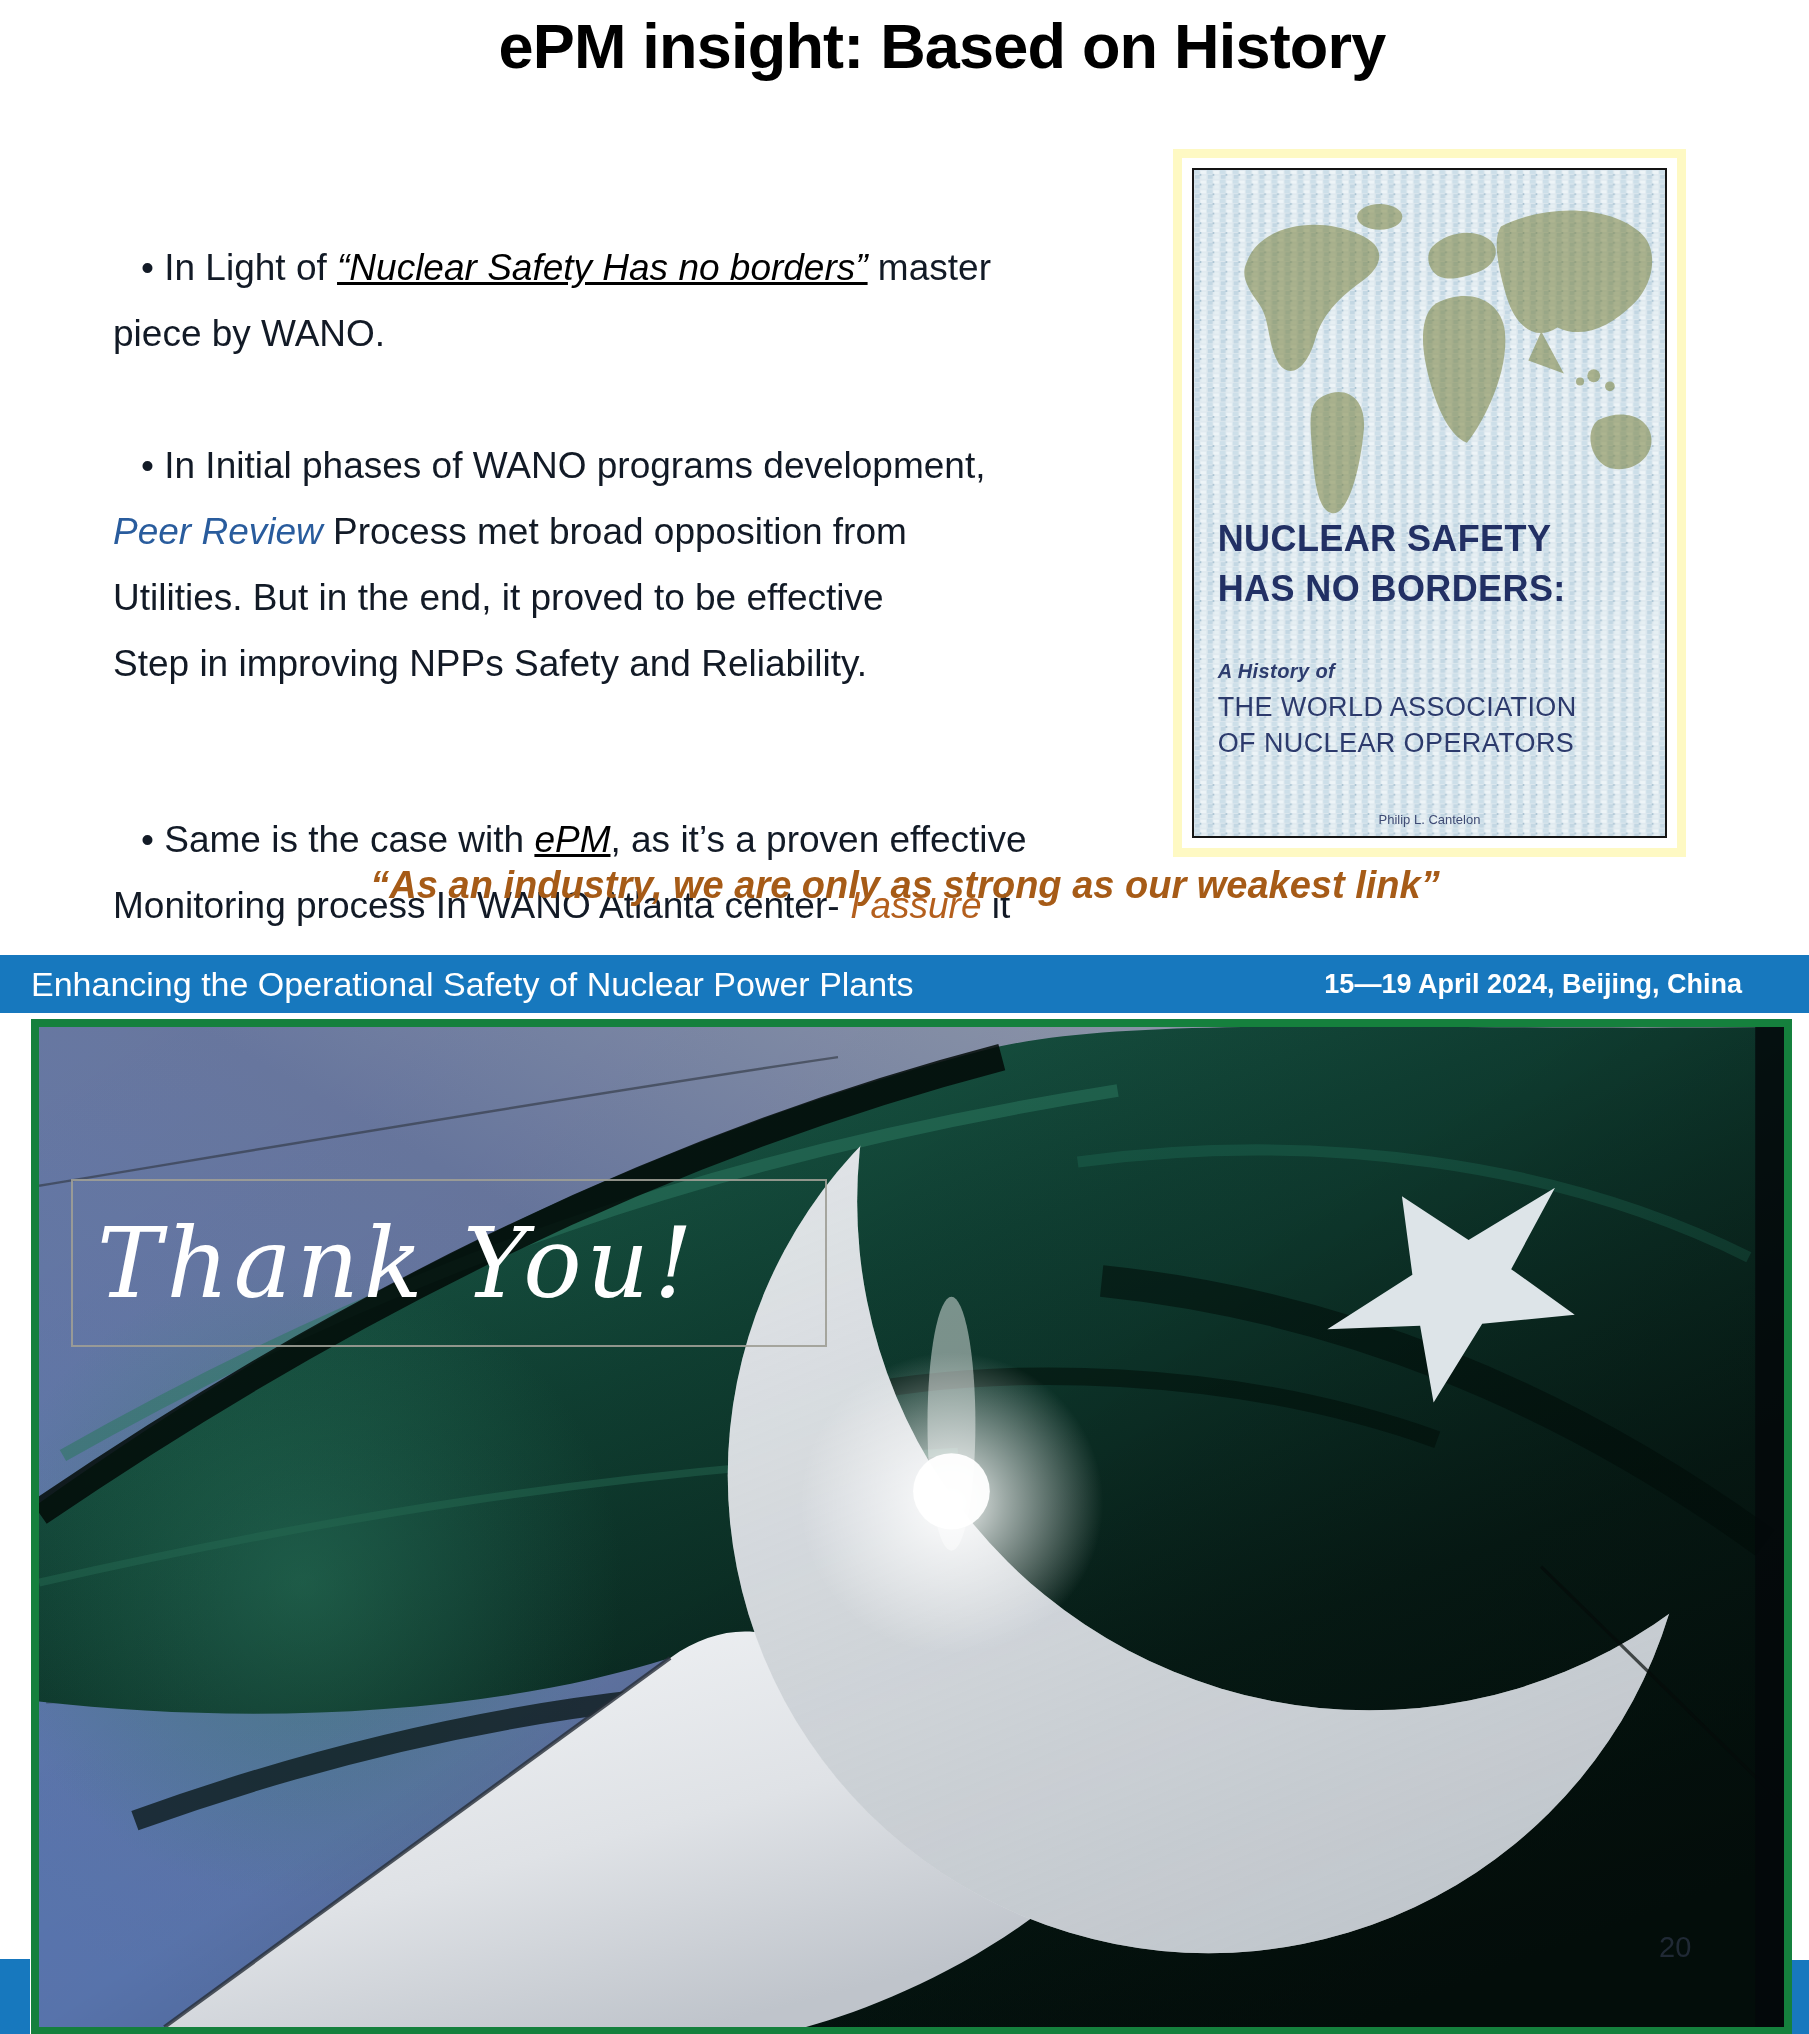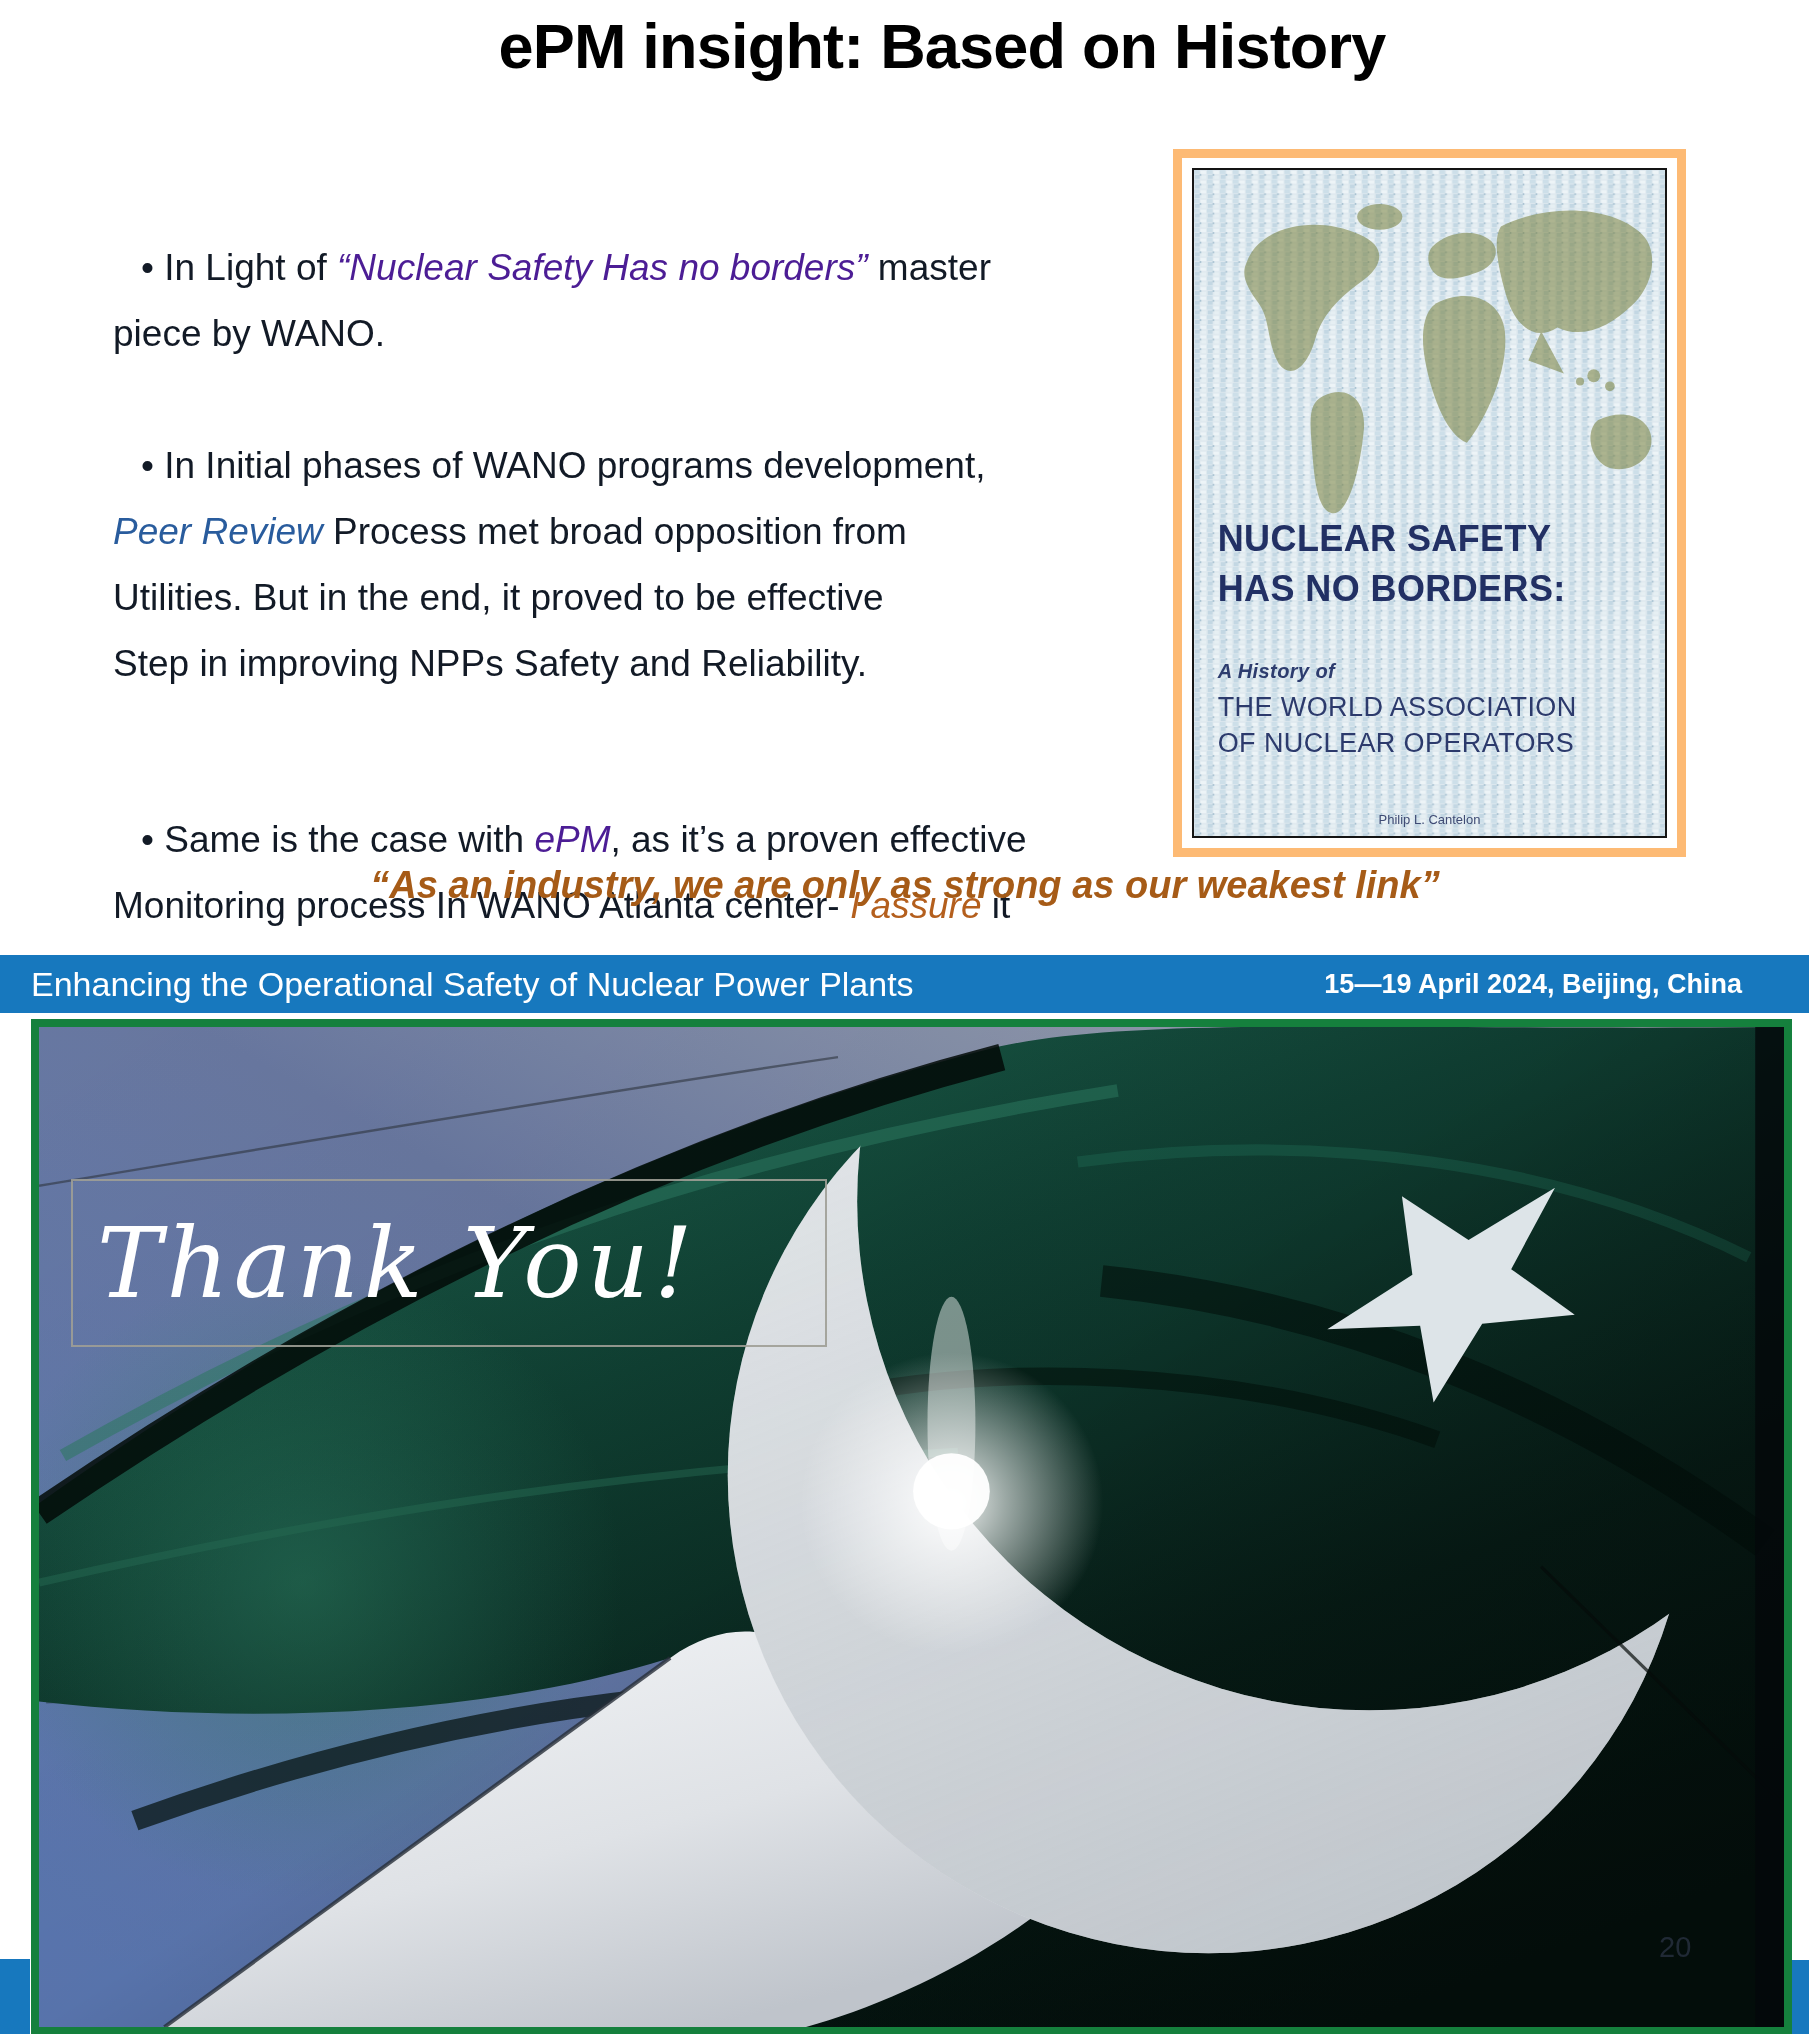--- a/index.html
+++ b/index.html
@@ -9,28 +9,28 @@
   
   .title{position:absolute;top:9.7px;left:0;width:100%;text-align:center;
          font-size:63px;font-weight:bold;color:#000000;letter-spacing:-0.8px;padding-left:37px;}
 
   
   .body-text{position:absolute;left:113px;top:169px;width:1040px;
              font-size:37px;line-height:66px;color:#121a26;white-space:pre-line;}
   .para{margin:0;text-indent:28px;}
   .para.gap-before{margin-top:44px;}
   .bullet{color:#121a26;}
-  .seg-blue{color:#4c1d95;font-style:italic;}
+  .seg-blue{color:#000000;font-style:italic;text-decoration:underline;}
   .seg-navy{color:#295c9d;font-style:italic;}
   .seg-orange{color:#b45f1d;font-style:italic;}
   .seg-bold{font-weight:bold;}
 
   
   .cover{position:absolute;left:1173px;top:149px;width:513px;height:708px;
-         background:#fdba74;padding:9px;box-sizing:border-box;}
+         background:#fef9c3;padding:9px;box-sizing:border-box;}
   .cover-white{width:100%;height:100%;background:#ffffff;padding:9.7px;box-sizing:border-box;}
   .cover-art{position:relative;width:100%;height:100%;border:2.4px solid #141414;
              box-sizing:border-box;overflow:hidden;background:#dfe9ef;}
   .cover-art svg{position:absolute;left:0;top:0;width:100%;height:100%;}
   .cover-text{position:absolute;left:24px;color:#223064;font-weight:bold;letter-spacing:0.4px;}
   .cover-title1{top:348px;font-size:36px;}
   .cover-title2{top:398px;font-size:36px;}
   .cover-hist{top:490px;font-size:20px;font-weight:bold;font-style:italic;color:#2d3c6e;}
   .cover-org1{top:522px;font-size:27px;font-weight:normal;color:#2c3a6c;}
   .cover-org2{top:558px;font-size:27px;font-weight:normal;color:#2c3a6c;}

